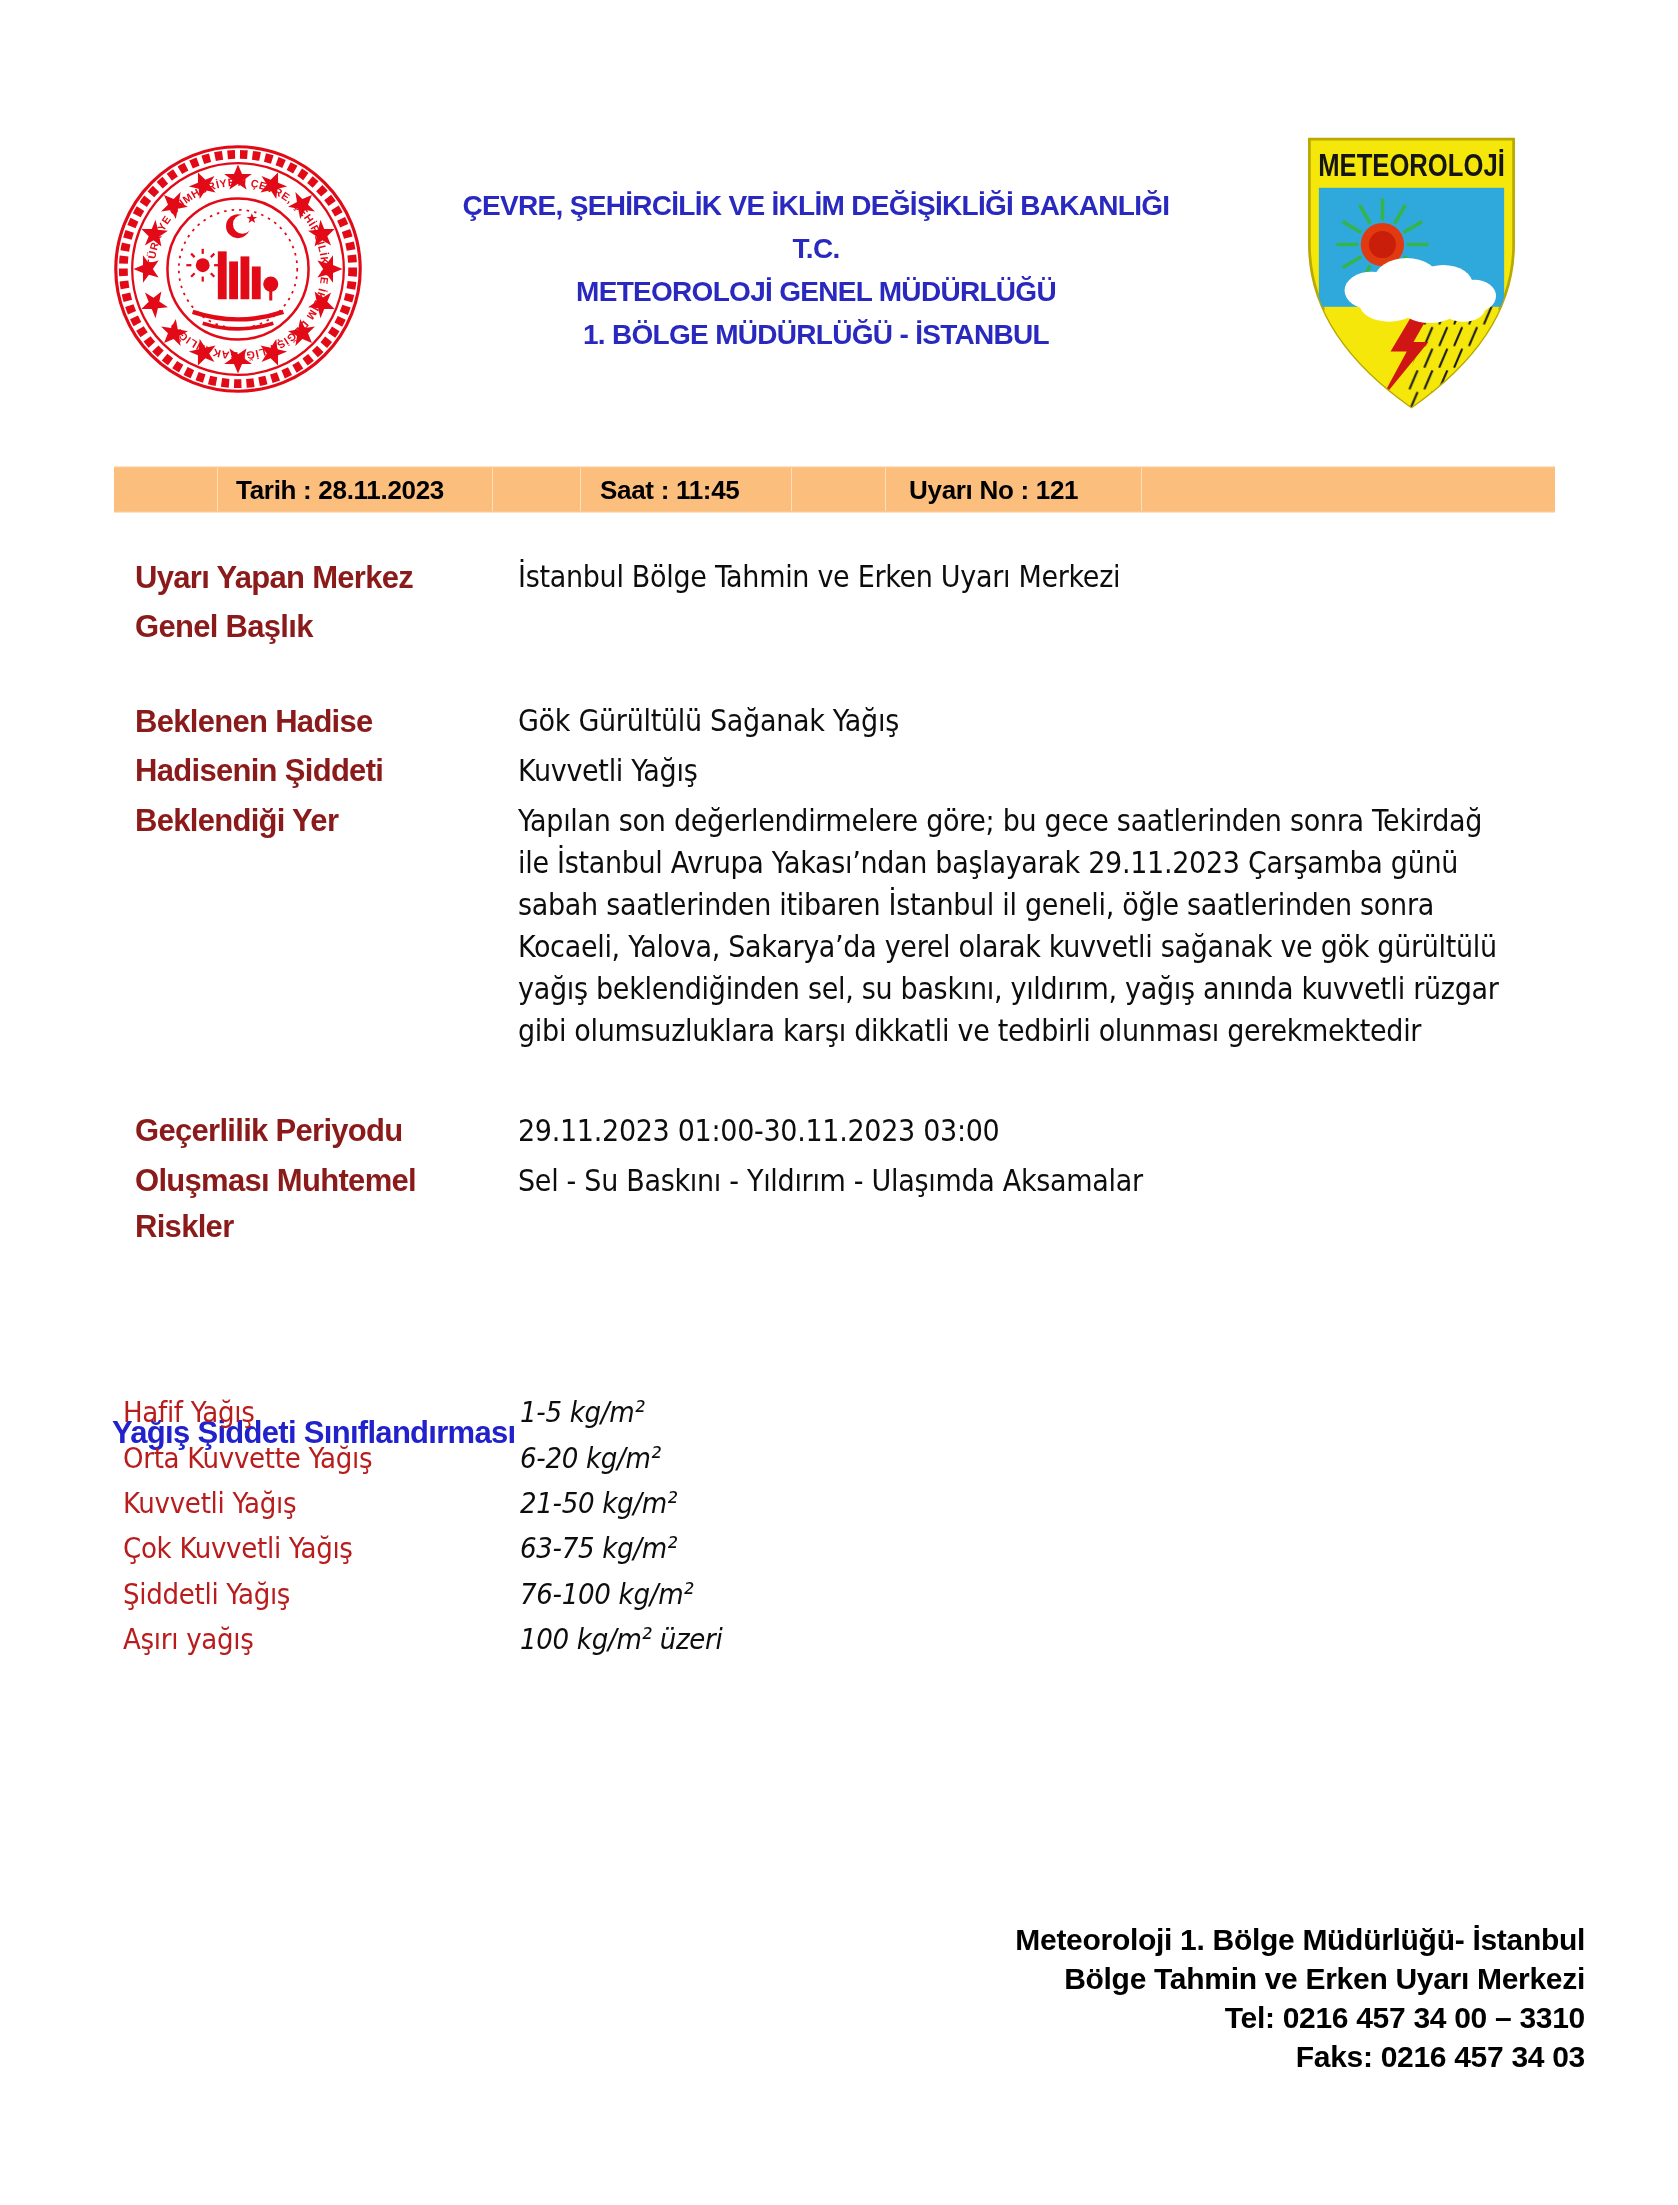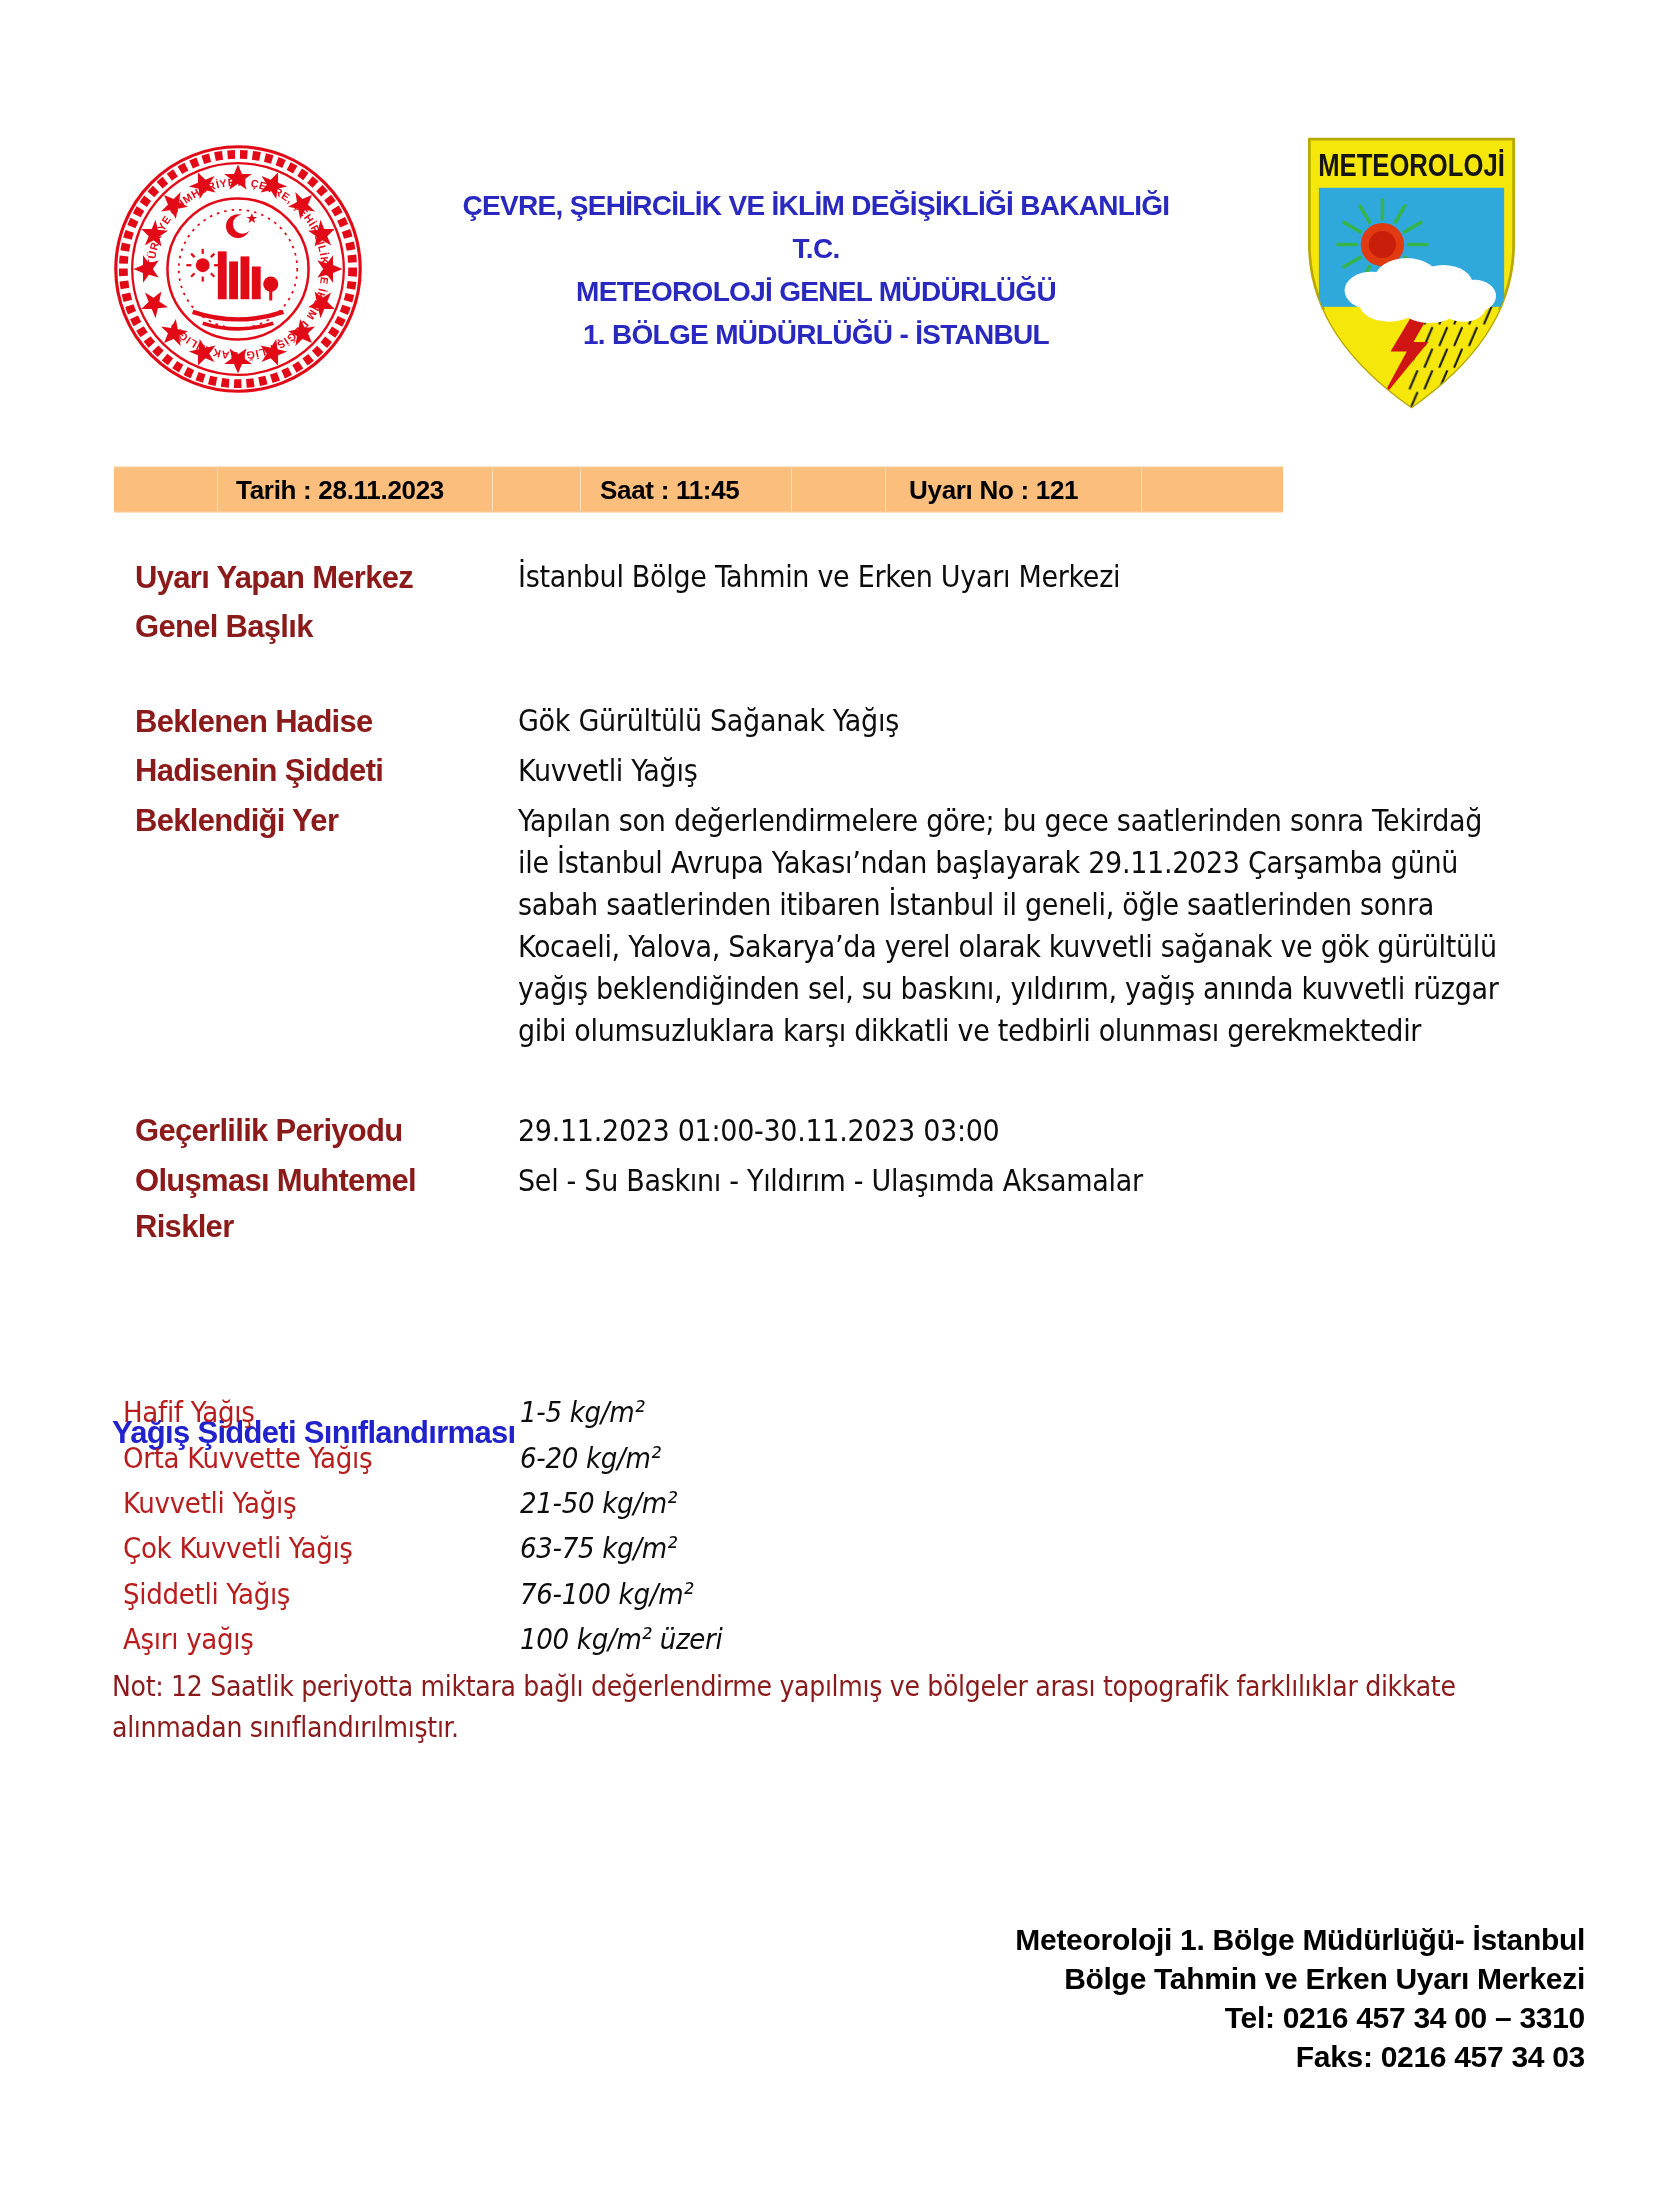--- a/index.html
+++ b/index.html
@@ -4,21 +4,21 @@
 <style>
   html,body{margin:0;padding:0;background:#ffffff;}
   .page{
     position:relative;width:1678px;height:2205px;background:#ffffff;overflow:hidden;
     font-family:"Liberation Sans",sans-serif;color:#111;
   }
   
   .hdr{position:absolute;left:376px;top:184px;width:880px;text-align:center;
        color:#2929C0;font-weight:bold;font-size:28px;line-height:43px;letter-spacing:-0.7px;}
   
-  .infobar{position:absolute;left:114px;top:466px;width:1169px;height:47px;background:#FBBE7D;
+  .infobar{position:absolute;left:114px;top:466px;width:1441px;height:47px;background:#FBBE7D;
            box-shadow:inset 0 4.7px 0 -3.4px rgba(255,255,255,.55), inset 0 -4.7px 0 -3.4px rgba(255,255,255,.55);}
   .infobar .vline{position:absolute;top:2px;bottom:2px;width:1.4px;background:rgba(255,255,255,.5);}
   .infobar .cell{position:absolute;top:50%;transform:translateY(-50%);
                  font-weight:bold;font-size:26px;color:#000;white-space:nowrap;letter-spacing:-0.3px;}
   
   .flabel{position:absolute;left:135px;width:379px;color:#8B1A1A;font-weight:bold;
           font-size:31px;line-height:46px;letter-spacing:-0.7px;}
   .fvalue{position:absolute;left:518px;width:985px;color:#0d0d0d;
           font-size:30px;line-height:42px;letter-spacing:-0.3px;
           font-family:"DejaVu Sans","Liberation Sans",sans-serif;font-stretch:condensed;}
@@ -198,21 +198,20 @@
   <div class="trv" style="top:1441px">6-20 kg/m²</div>
   <div class="trl" style="top:1486px">Kuvvetli Yağış</div>
   <div class="trv" style="top:1486px">21-50 kg/m²</div>
   <div class="trl" style="top:1531px">Çok Kuvvetli Yağış</div>
   <div class="trv" style="top:1531px">63-75 kg/m²</div>
   <div class="trl" style="top:1577px">Şiddetli Yağış</div>
   <div class="trv" style="top:1577px">76-100 kg/m²</div>
   <div class="trl" style="top:1622px">Aşırı yağış</div>
   <div class="trv" style="top:1622px">100 kg/m² üzeri</div>
 
-  <div class="note">Not: 12 Saatlik periyotta miktara bağlı değerlendirme yapılmış ve bölgeler arası topografik farklılıklar dikkate alınmadan sınıflandırılmıştır.</div>
 
   <div class="footer">
     <div>Meteoroloji 1. Bölge Müdürlüğü- İstanbul</div>
     <div>Bölge Tahmin ve Erken Uyarı Merkezi</div>
     <div>Tel: 0216 457 34 00 – 3310</div>
     <div>Faks: 0216 457 34 03</div>
   </div>
 
 </div>
 

